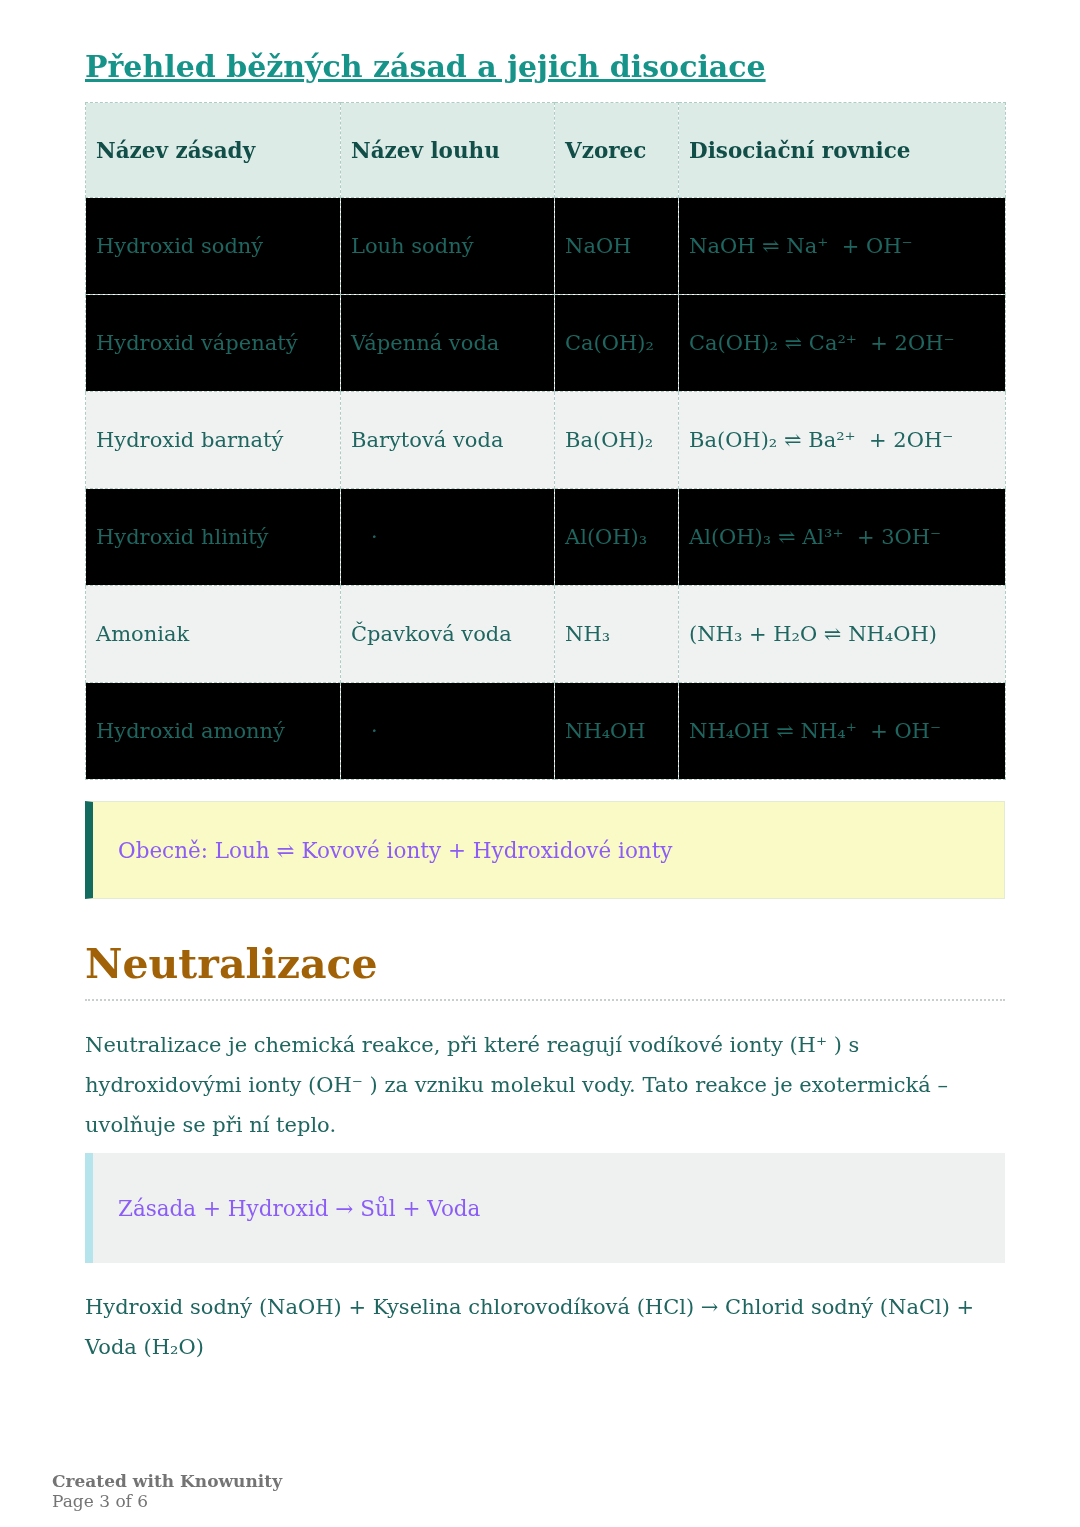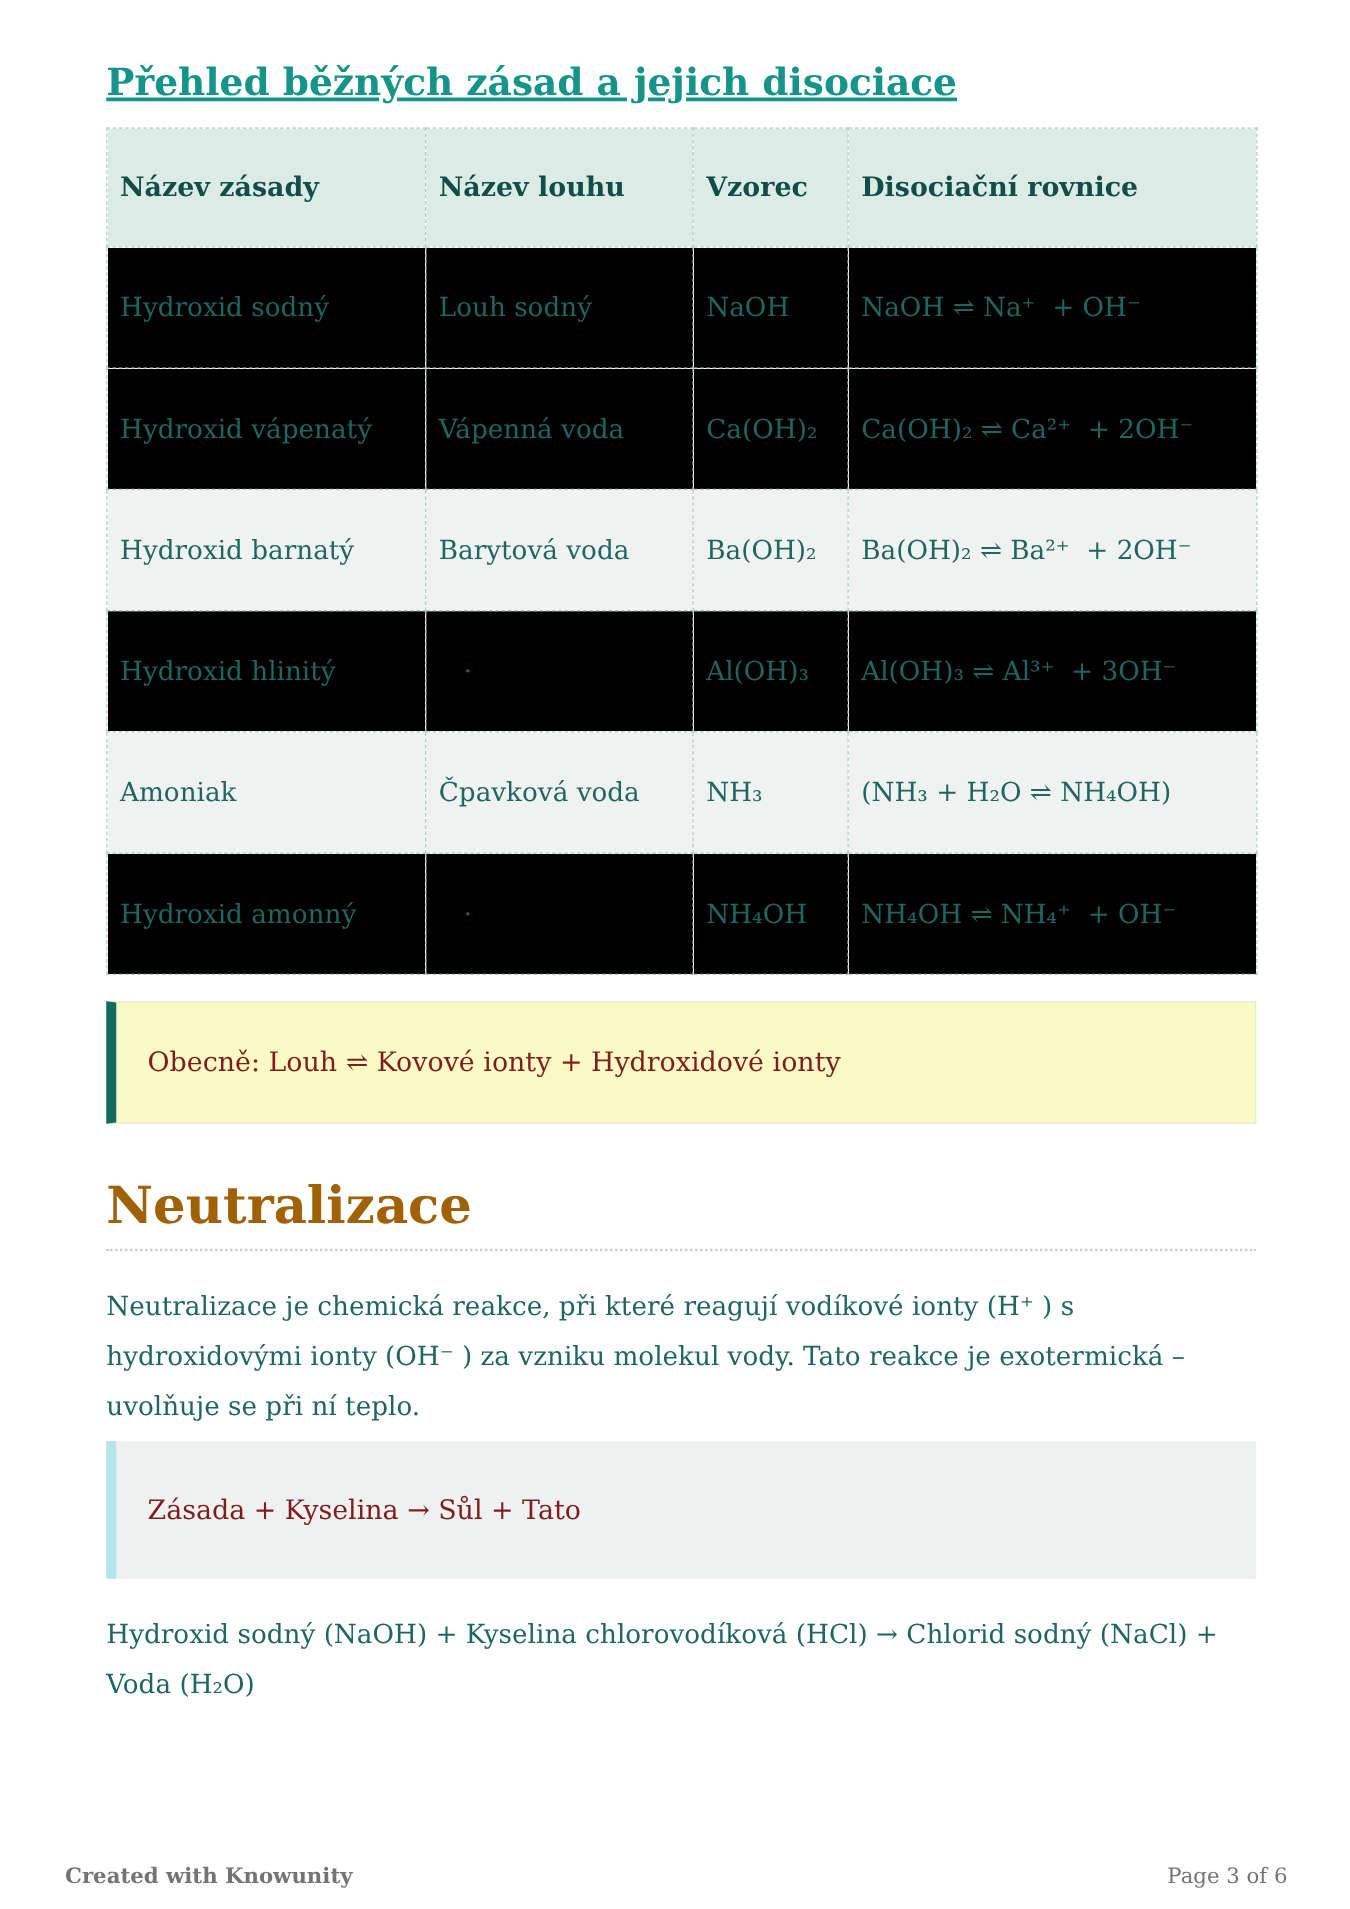--- a/index.html
+++ b/index.html
@@ -46,21 +46,21 @@
     background: #000000;
   }
   .bases-table tr.alt td { background: #f0f2f2; }
 
   .callout {
     width: 920px;
     box-sizing: border-box;
     display: flex;
     align-items: center;
     font-size: 21.5px;
-    color: #7f1d1d;
+    color: #8b5cf6;
   }
   .callout-yellow {
     margin-top: 21px;
     height: 98px;
     background: #fafac6;
     border: 1px solid #e3ecd0;
     border-left: 8px solid #136a5e;
     padding-left: 25px;
   }
   .callout-gray {
@@ -90,20 +90,21 @@
   .example-text { margin-top: 24px; }
 
   .footer {
     position: absolute;
     left: 52px; right: 50px; bottom: 16px;
     display: flex;
     justify-content: space-between;
     align-items: baseline;
     font-size: 17px;
     color: #747474;
+    flex-direction: column;
   }
   .footer-left { font-weight: 700; }
   .footer-right { font-weight: 400; }
 </style>
 </head>
 <body>
 
 <div class="page">
 
   <h2 class="section-title">Přehled běžných zásad a jejich disociace</h2>
@@ -165,21 +166,21 @@
 
   <div class="callout callout-yellow">
     <span>Obecně: Louh ⇌ Kovové ionty + Hydroxidové ionty</span>
   </div>
 
   <h1 class="page-heading">Neutralizace</h1>
 
   <p class="body-text">Neutralizace je chemická reakce, při které reagují vodíkové ionty (H⁺&nbsp;) s hydroxidovými ionty (OH⁻&nbsp;) za vzniku molekul vody. Tato reakce je exotermická – uvolňuje se při ní teplo.</p>
 
   <div class="callout callout-gray">
-    <span>Zásada + Kyselina → Sůl + Tato</span>
+    <span>Zásada + Hydroxid → Sůl + Voda</span>
   </div>
 
   <p class="body-text example-text">Hydroxid sodný (NaOH) + Kyselina chlorovodíková (HCl) → Chlorid sodný (NaCl) + Voda (H₂O)</p>
 
   <div class="footer">
     <span class="footer-left">Created with Knowunity</span>
     <span class="footer-right">Page 3 of 6</span>
   </div>
 
 </div>

